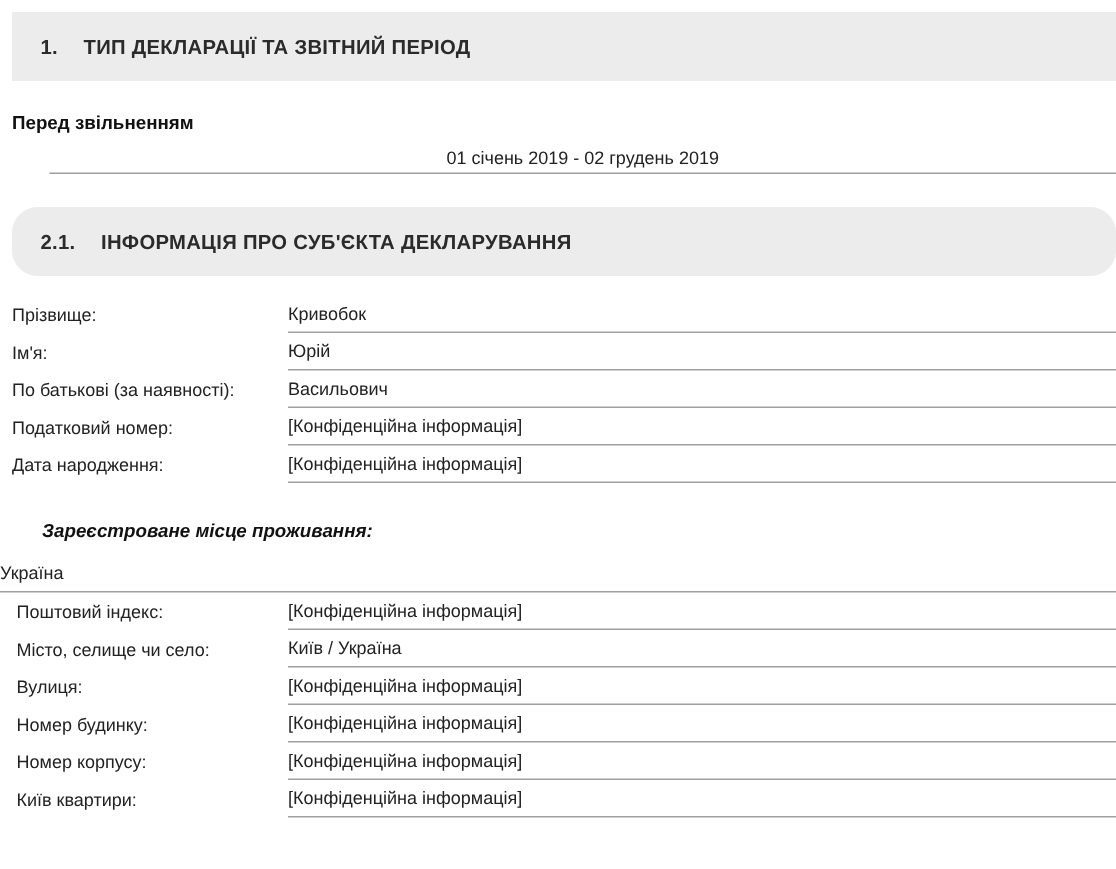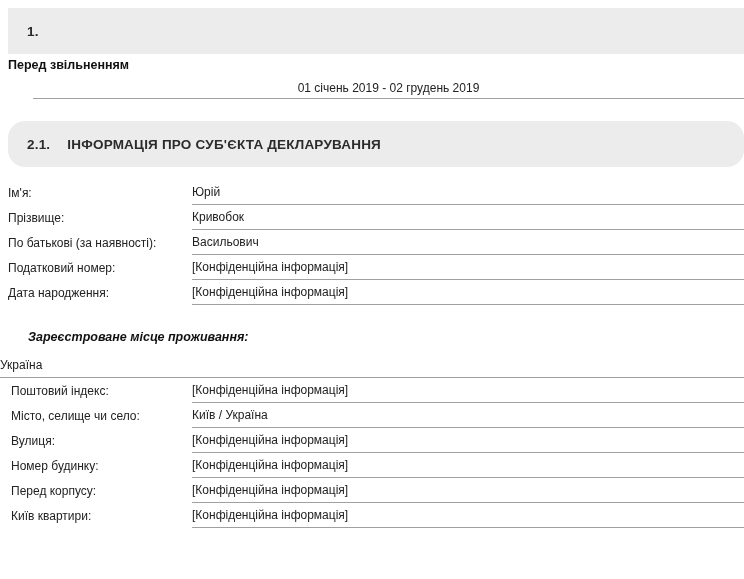--- a/index.html
+++ b/index.html
@@ -23,21 +23,21 @@
     font-weight:bold;font-size:13.5px;color:var(--bar-text);
     letter-spacing:0.2px;
   }
   .bar1{margin-top:8px;}
   .bar2{margin-top:22px;border-radius:17px;}
   .section-bar .num{margin-left:19px;}
   .section-bar .title{margin-left:17px;}
 
   
   .block1{margin-left:8px;}
-  .decl-type{margin-top:4px;font-size:12.5px;font-weight:bold;color:#111;line-height:15px;}
+  .decl-type{margin-top:21px;font-size:12.5px;font-weight:bold;color:#111;line-height:15px;}
   .period-row{display:flex;align-items:flex-end;margin-top:8px;font-size:12px;line-height:14px;}
   .subject-line{white-space:nowrap;padding-bottom:3px;}
   .period-field{
     flex:1;margin-left:25px;border-bottom:1px solid var(--line-color);
     text-align:center;padding-bottom:3px;white-space:nowrap;
   }
   .note{margin-top:7px;font-size:12px;line-height:14px;}
 
   
   .fields{margin-top:13px;}
@@ -57,42 +57,43 @@
   .fields2{margin-top:8px;}
   .fields2 .field-label{padding-left:11px;}
 </style>
 </head>
 <body>
 
 <div class="page">
 
   <div class="section-bar bar1">
     <span class="num">1.</span>
+    <span class="title">ТИП ДЕКЛАРАЦІЇ ТА ЗВІТНИЙ ПЕРІОД</span>
   </div>
 
   <div class="block1">
     <div class="decl-type">Перед звільненням</div>
     <div class="period-row">
       <div class="period-field">01 січень 2019 - 02 грудень 2019</div>
     </div>
   </div>
 
   <div class="section-bar bar2">
     <span class="num">2.1.</span>
     <span class="title">ІНФОРМАЦІЯ ПРО СУБ'ЄКТА ДЕКЛАРУВАННЯ</span>
   </div>
 
   <div class="fields">
     <div class="field-row">
+      <div class="field-label">Прізвище:</div>
+      <div class="field-value">Кривобок</div>
+    </div>
+    <div class="field-row">
       <div class="field-label">Ім'я:</div>
       <div class="field-value">Юрій</div>
-    </div>
-    <div class="field-row">
-      <div class="field-label">Прізвище:</div>
-      <div class="field-value">Кривобок</div>
     </div>
     <div class="field-row">
       <div class="field-label">По батькові (за наявності):</div>
       <div class="field-value">Васильович</div>
     </div>
     <div class="field-row">
       <div class="field-label">Податковий номер:</div>
       <div class="field-value">[Конфіденційна інформація]</div>
     </div>
     <div class="field-row">
@@ -117,21 +118,21 @@
     </div>
     <div class="field-row">
       <div class="field-label">Вулиця:</div>
       <div class="field-value">[Конфіденційна інформація]</div>
     </div>
     <div class="field-row">
       <div class="field-label">Номер будинку:</div>
       <div class="field-value">[Конфіденційна інформація]</div>
     </div>
     <div class="field-row">
-      <div class="field-label">Перед корпусу:</div>
+      <div class="field-label">Номер корпусу:</div>
       <div class="field-value">[Конфіденційна інформація]</div>
     </div>
     <div class="field-row">
       <div class="field-label">Київ квартири:</div>
       <div class="field-value">[Конфіденційна інформація]</div>
     </div>
   </div>
 
 </div>
 

